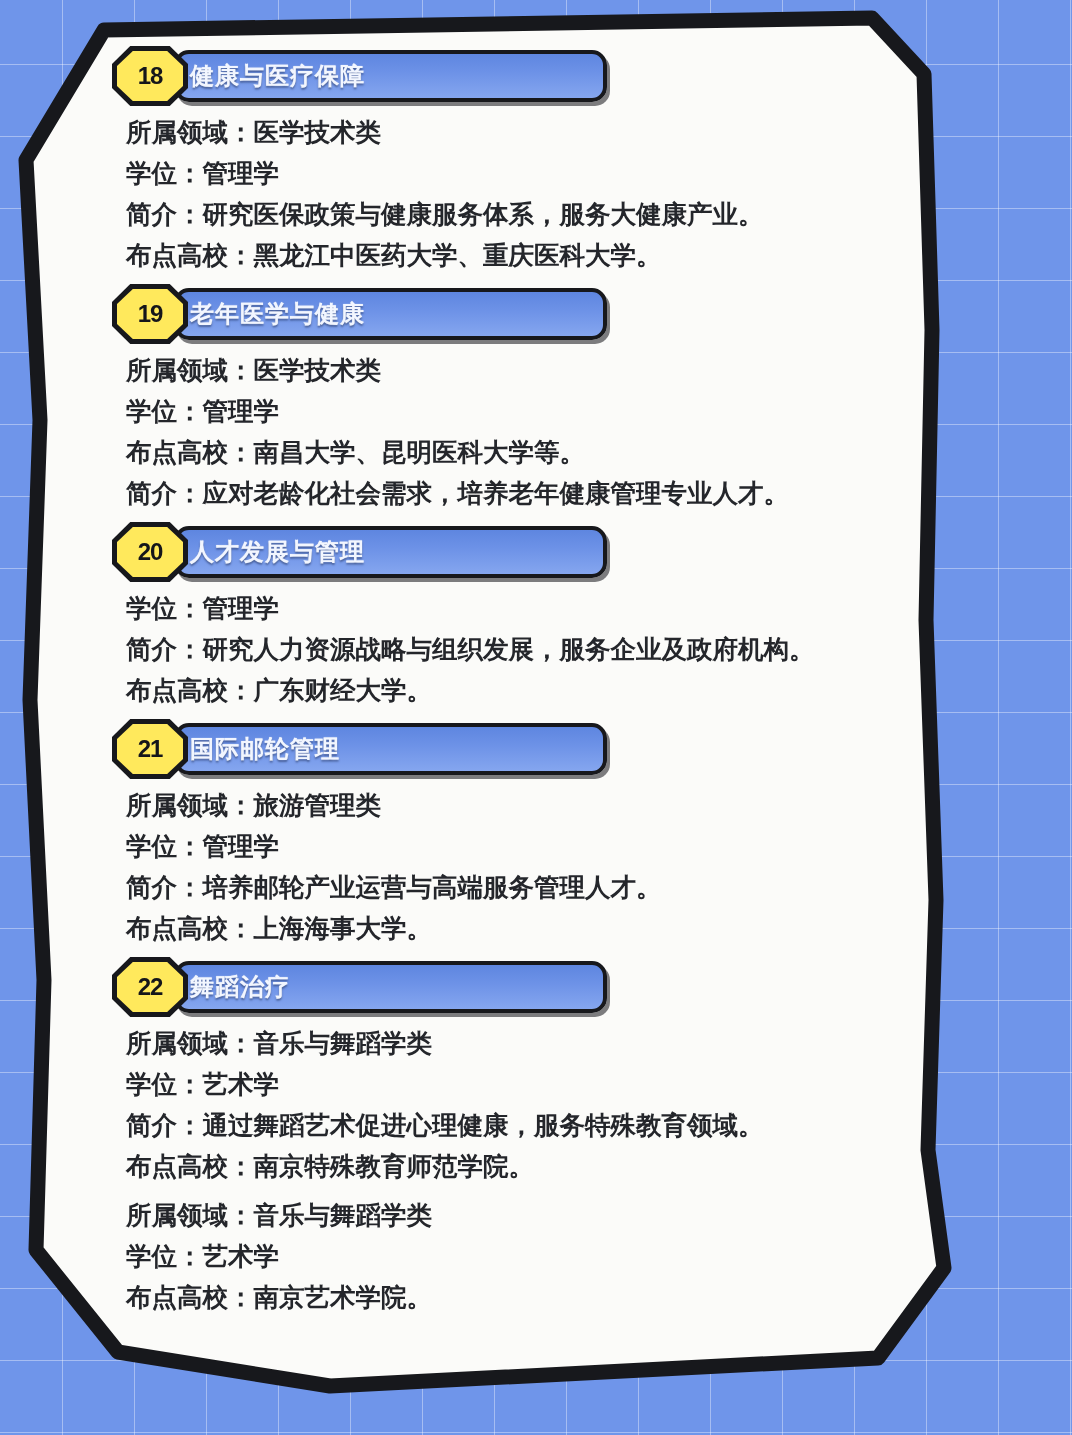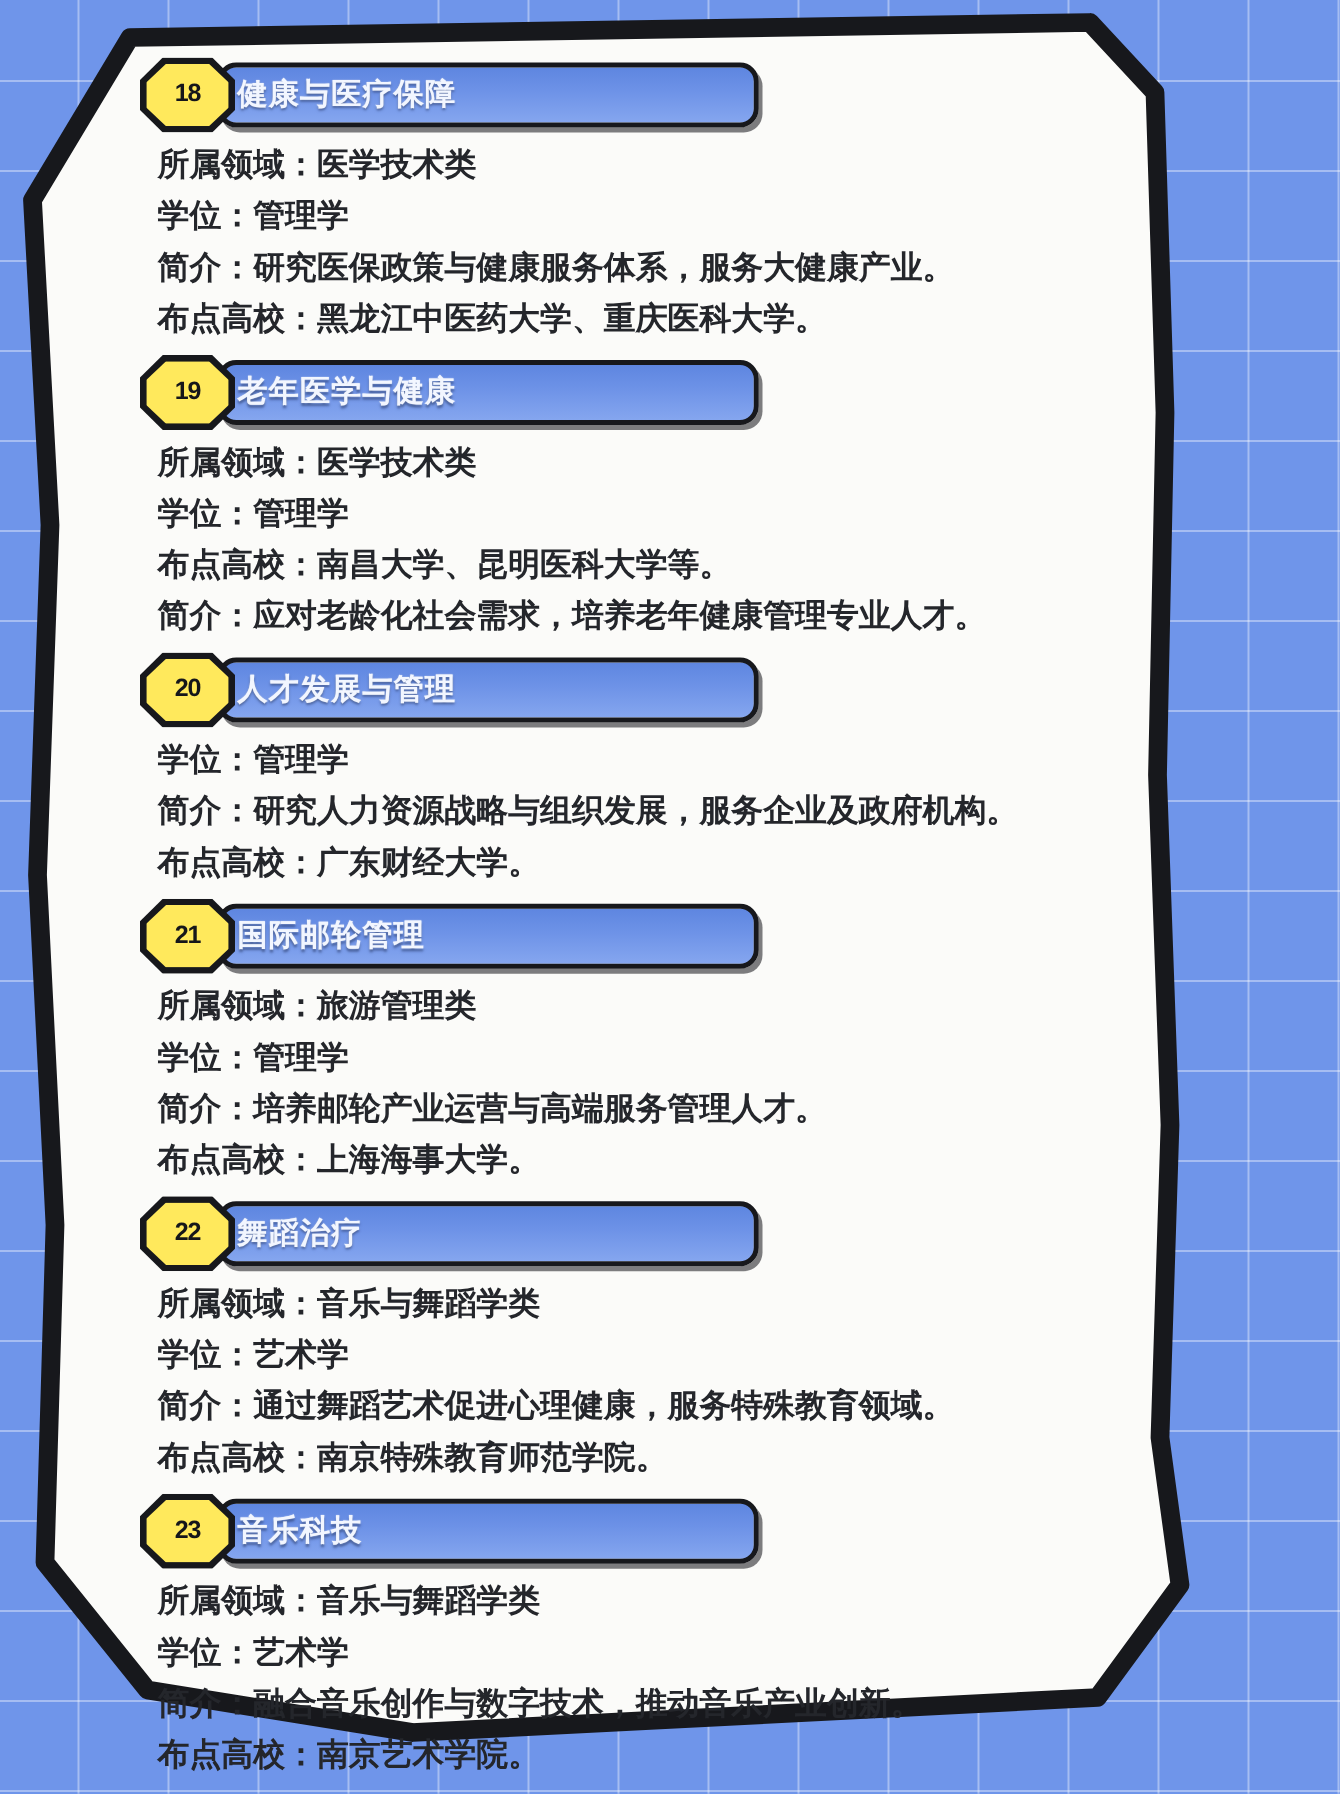--- a/index.html
+++ b/index.html
@@ -92,21 +92,21 @@
     left:5px; top:5px; right:5px; bottom:5px;
     background:#ffe95c;
     clip-path:polygon(24% 0%, 76% 0%, 100% 30%, 100% 70%, 76% 100%, 24% 100%, 0% 70%, 0% 30%);
   }
   .badge .num{
     position:absolute;
     inset:0;
     display:flex;
     align-items:center;
     justify-content:center;
-    font-size:20px;
+    font-size:24px;
     font-weight:700;
     color:#15161a;
     letter-spacing:-1px;
     padding-bottom:1px;
   }
 
   
   .body{ padding-left:14px; }
   .line{
     font-size:25.5px;
@@ -245,33 +245,23 @@
     </div>
     <div class="body">
       <div class="line">所属领域：音乐与舞蹈学类</div>
       <div class="line">学位：艺术学</div>
       <div class="line">简介：通过舞蹈艺术促进心理健康，服务特殊教育领域。</div>
       <div class="line">布点高校：南京特殊教育师范学院。</div>
     </div>
   </div>
 
   <div class="section">
-    <div class="head">
-      <div class="pill"></div>
-      <div class="badge">
-        <div class="outline"></div>
-        <div class="fill"></div>
-        <div class="num">23</div>
-      </div>
-      <div class="pill-title">音乐科技</div>
-    </div>
     <div class="body">
       <div class="line">所属领域：音乐与舞蹈学类</div>
       <div class="line">学位：艺术学</div>
-      <div class="line">简介：融合音乐创作与数字技术，推动音乐产业创新。</div>
       <div class="line">布点高校：南京艺术学院。</div>
     </div>
   </div>
 
 </div>
 
 <div class="watermark"></div>
 <div class="watermark2"></div>
 
 </body></html>

